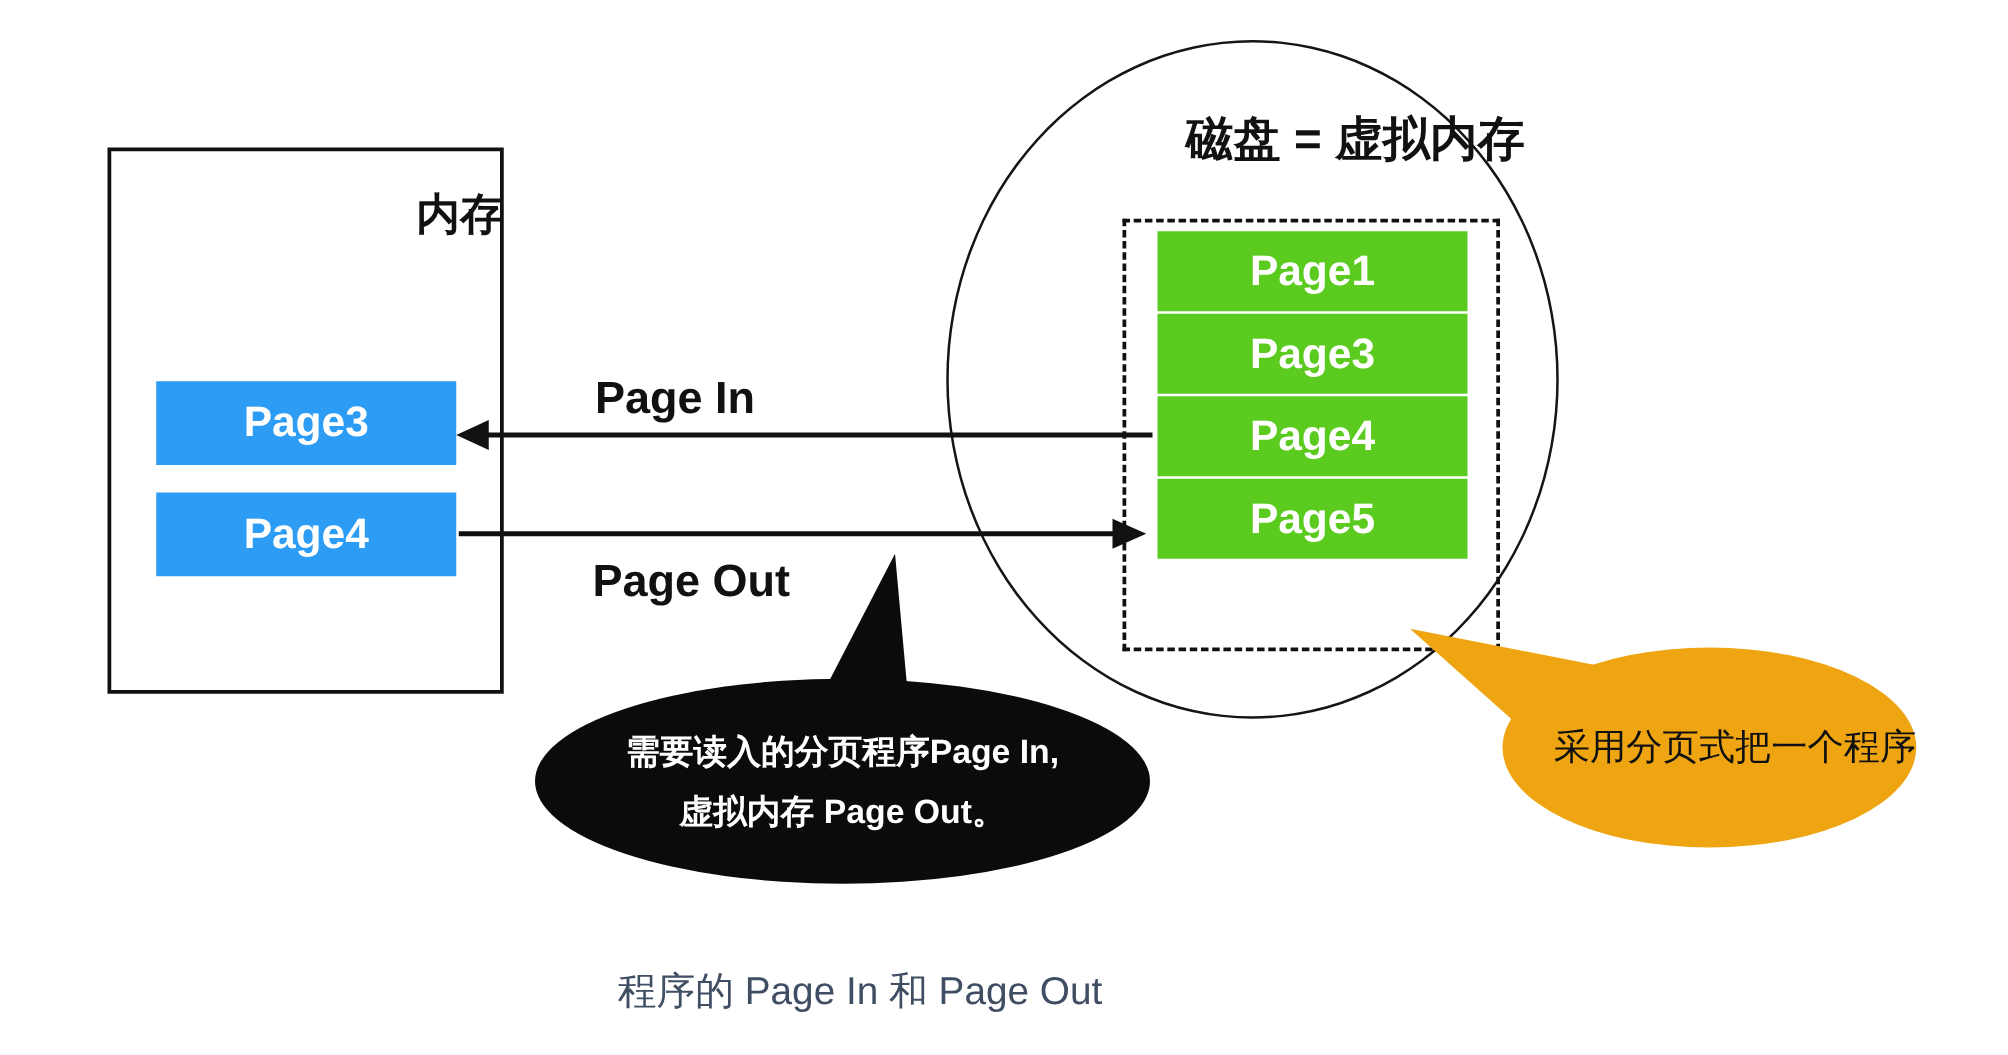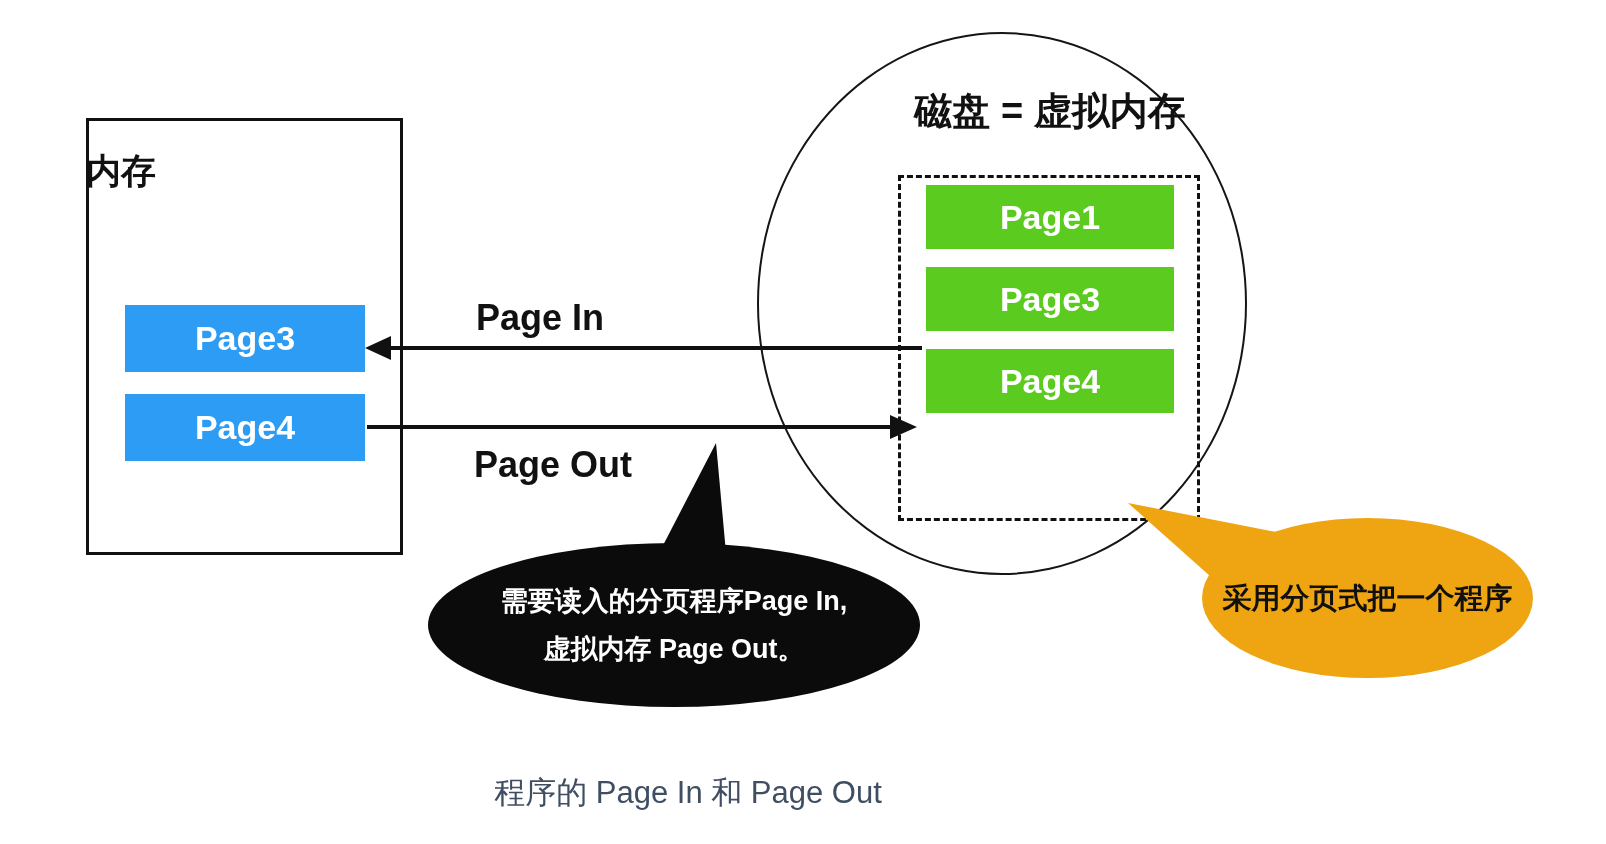--- a/index.html
+++ b/index.html
@@ -12,58 +12,58 @@
   }
   html,body{margin:0;padding:0;background:#ffffff;}
   .canvas{
     position:relative;width:1606px;height:844px;background:#ffffff;overflow:hidden;
     font-family:"Liberation Sans","DejaVu Sans",sans-serif;
   }
   .abs{position:absolute;}
 
   
   .mem-box{left:86px;top:118px;width:311px;height:431px;border:3px solid var(--c-line_black);}
-  .mem-title{left:86px;top:148px;width:317px;text-align:left;
+  .mem-title{left:86px;top:148px;width:317px;text-align:right;
     font-size:35px;font-weight:bold;color:#111;}
 
   .page{display:flex;align-items:center;justify-content:center;
     color:#ffffff;font-size:34px;font-weight:bold;}
   .blue{background:var(--c-memory_page_blue);width:240px;height:67px;}
   .p3{left:125px;top:305px;}
   .p4{left:125px;top:394px;}
 
   
   .disk-circle{left:757px;top:32px;width:486px;height:539px;
     border:2.5px solid #151515;border-radius:50%;background:transparent;}
-  .disk-title{left:880px;top:86px;width:340px;text-align:center;
+  .disk-title{left:880px;top:86px;width:340px;text-align:right;
     font-size:38px;font-weight:bold;color:#111;white-space:nowrap;}
   .dashed-box{left:898px;top:175px;width:302px;height:346px;
     border:3px dashed var(--c-line_black);box-sizing:border-box;}
-  .green-stack{left:926px;top:185px;width:268px;display:flex;flex-direction:column;gap:18px;}
+  .green-stack{left:926px;top:185px;width:268px;display:flex;flex-direction:column;gap:2px;}
   .green{background:var(--c-disk_page_green);width:248px;height:64px;}
 
   
   .overlay{left:0;top:0;width:1606px;height:844px;pointer-events:none;}
   .arrow-line{stroke:var(--c-line_black);stroke-width:4;}
   .arrow-head{fill:var(--c-line_black);}
   .tail-black{fill:var(--c-callout_black);}
   .tail-orange{fill:var(--c-callout_orange);}
 
   
   .flow-label{font-size:36px;font-weight:bold;color:#111;width:220px;text-align:center;}
   .lbl-in{left:430px;top:297px;}
   .lbl-out{left:443px;top:444px;}
 
   
   .bubble{border-radius:50%;display:flex;flex-direction:column;
     align-items:center;justify-content:center;text-align:center;}
   .bubble-black{left:428px;top:543px;width:492px;height:164px;
     background:var(--c-callout_black);color:#fff;font-size:27px;font-weight:bold;line-height:1.35;gap:12px;}
   .bubble-orange{left:1202px;top:518px;width:331px;height:160px;
-    background:var(--c-callout_orange);color:#101010;font-size:29px;font-weight:bold;line-height:1.32;}
+    background:var(--c-callout_orange);color:#101010;font-size:29px;font-weight:normal;line-height:1.32;align-items:flex-end;}
 
   
   .caption{left:388px;top:772px;width:600px;text-align:center;
     font-size:31px;color:var(--c-caption_text);}
 </style>
 </head>
 <body>
 
 <div class="canvas">
 
@@ -72,20 +72,21 @@
   <div class="abs page blue p3">Page3</div>
   <div class="abs page blue p4">Page4</div>
 
   <div class="abs disk-circle"></div>
   <div class="abs disk-title">磁盘 = 虚拟内存</div>
   <div class="abs dashed-box"></div>
   <div class="abs green-stack">
     <div class="page green">Page1</div>
     <div class="page green">Page3</div>
     <div class="page green">Page4</div>
+    <div class="page green">Page5</div>
   </div>
 
   <svg class="abs overlay" viewBox="0 0 1606 844" xmlns="http://www.w3.org/2000/svg">
     <line class="arrow-line" x1="922" y1="348" x2="386" y2="348"></line>
     <polygon class="arrow-head" points="365,348 391,336 391,360"></polygon>
     <line class="arrow-line" x1="367" y1="427" x2="894" y2="427"></line>
     <polygon class="arrow-head" points="917,427 890,415 890,439"></polygon>
     <polygon class="tail-black" points="716,443 657,557 726,553"></polygon>
     <polygon class="tail-orange" points="1128,503 1276,532 1210,576"></polygon>
   </svg>

